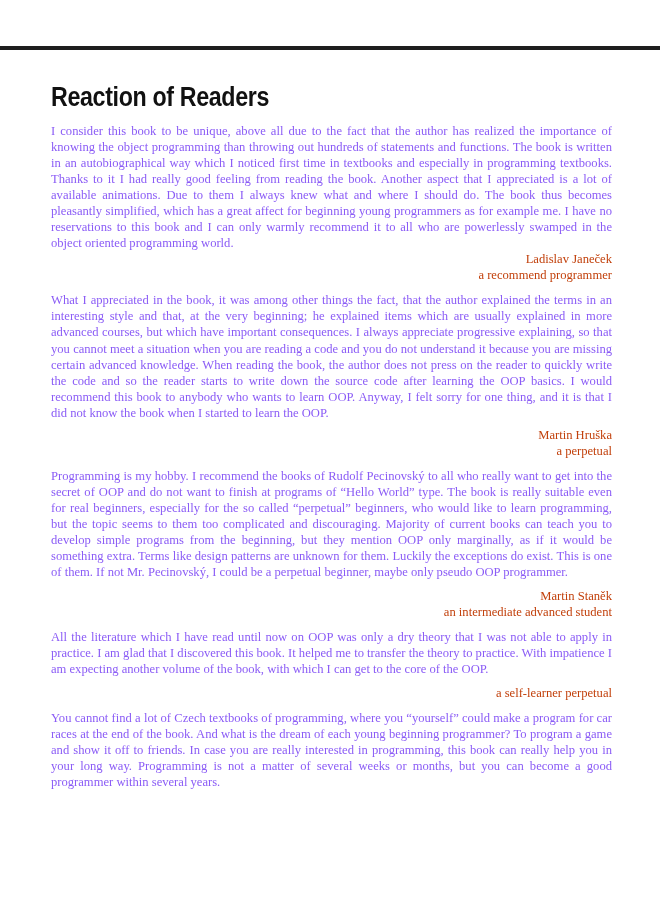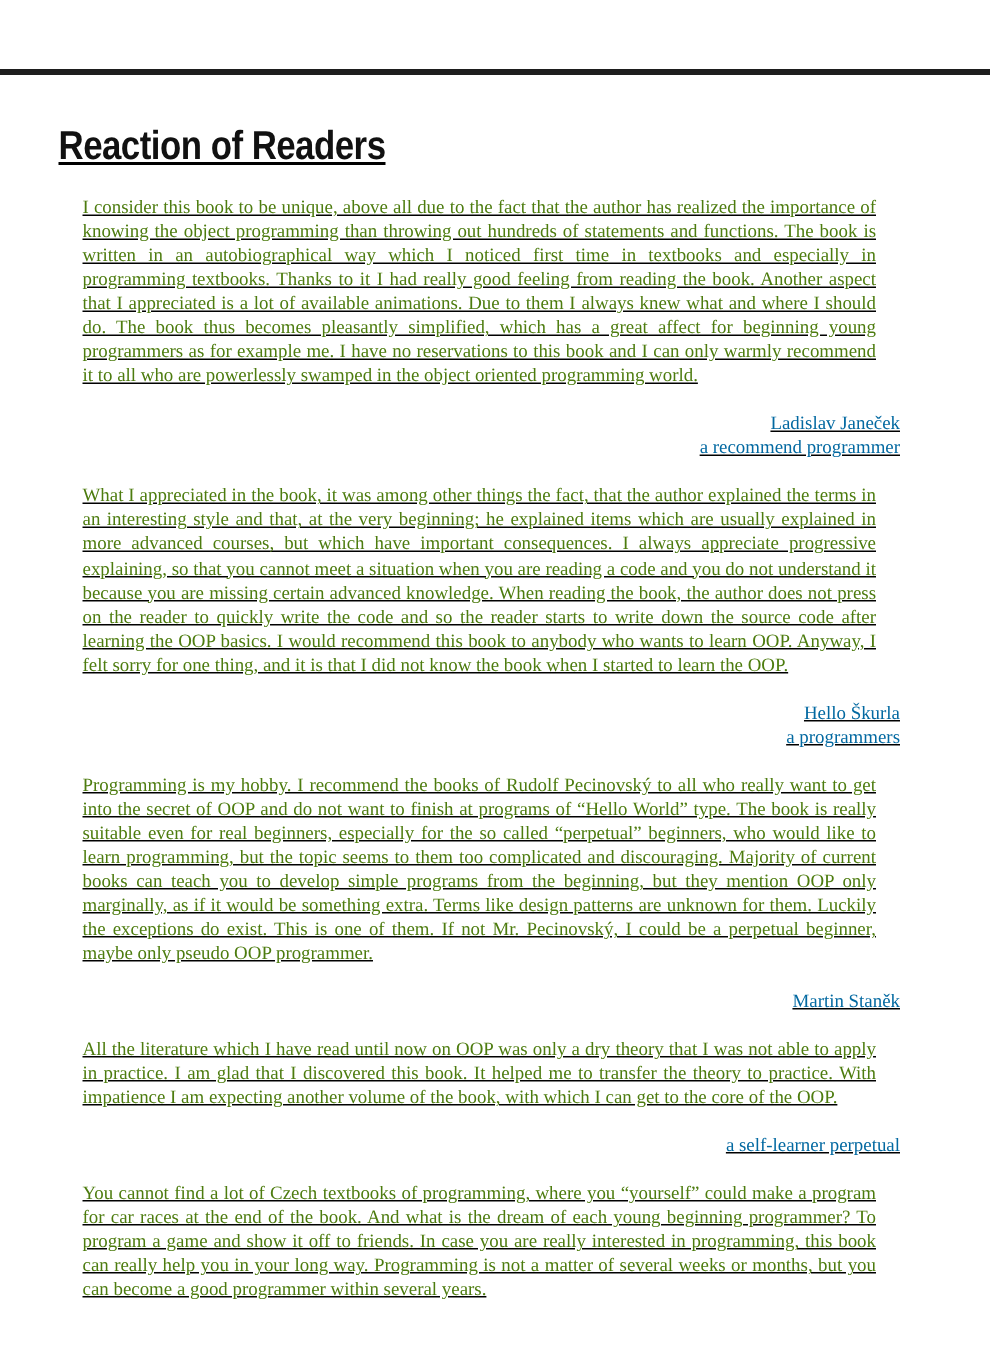--- a/index.html
+++ b/index.html
@@ -1,40 +1,40 @@
 <!DOCTYPE html>
 <html><head>
 <meta charset="utf-8">
 <style>
   html, body { margin: 0; padding: 0; background: #ffffff; }
   body { width: 660px; height: 900px; position: relative; overflow: hidden; }
   .top-rule { position: absolute; left: 0; top: 46px; width: 660px; height: 4px; background: #1e1e1e; }
-  .page { position: absolute; left: 39px; top: 80px; width: 561px; text-decoration: underline; }
+  .page { position: absolute; left: 51px; top: 80px; width: 561px; }
   h1 {
     margin: 0 0 9px 0;
     font-family: "Liberation Sans", sans-serif;
     font-weight: bold;
     font-size: 27px;
     line-height: 34px;
     letter-spacing: -0.4px;
     color: #111;
     transform: scaleX(0.86);
     transform-origin: left center;
     white-space: nowrap;
   }
   .review p {
-    margin: 16px;
+    margin: 0;
     font-family: "Liberation Serif", serif;
     font-size: 12.6px;
     line-height: 16.05px;
-    color: #4d7c0f;
+    color: #8b5cf6;
     text-align: justify;
     hyphens: manual;
   }
-  .sig { text-align: right; font-family: "Liberation Serif", serif; font-size: 12.6px; line-height: 16px; color: #0369a1; }
+  .sig { text-align: right; font-family: "Liberation Serif", serif; font-size: 12.6px; line-height: 16px; color: #c2410c; }
   .sig .name, .sig .role { display: block; }
   .review { margin-bottom: 9px; }
   .review.gap-sig .sig { margin-top: 8px; text-align: right; }
 </style>
 </head>
 <body>
 
 <div class="top-rule"></div>
 
 <div class="page">
@@ -44,29 +44,30 @@
     <p>I consider this book to be unique, above all due to the fact that the author has realized the importance of knowing the object programming than throwing out hundreds of statements and functions. The book is written in an autobiographical way which I noticed first time in textbooks and especially in programming textbooks. Thanks to it I had really good feeling from reading the book. Another aspect that I appreciated is a lot of available animations. Due to them I always knew what and where I should do. The book thus becomes pleasantly simplified, which has a great affect for beginning young programmers as for example me. I have no reservations to this book and I can only warmly recom­mend it to all who are powerlessly swamped in the object oriented programming world.</p>
     <div class="sig">
       <span class="name">Ladislav Janeček</span>
       <span class="role">a recommend programmer</span>
     </div>
   </div>
 
   <div class="review">
     <p>What I appreciated in the book, it was among other things the fact, that the author explained the terms in an interesting style and that, at the very beginning; he explained items which are usually explained in more advanced courses, but which have important consequences. I always appreciate progressive explaining, so that you cannot meet a situation when you are reading a code and you do not under­stand it because you are missing certain advanced knowledge. When reading the book, the author does not press on the reader to quickly write the code and so the reader starts to write down the source code after learning the OOP basics. I would recommend this book to anybody who wants to learn OOP. Anyway, I felt sorry for one thing, and it is that I did not know the book when I started to learn the OOP.</p>
     <div class="sig" style="margin-top:6px">
-      <span class="name">Hello Škurla</span>
-      <span class="role">a programmers</span>
+      <span class="name">Martin Hruška</span>
+      <span class="role">a perpetual</span>
     </div>
   </div>
 
   <div class="review gap-sig">
     <p>Programming is my hobby. I recommend the books of Rudolf Pecinovský to all who really want to get into the secret of OOP and do not want to finish at programs of “Hello World” type. The book is really suitable even for real beginners, especially for the so called “perpetual” beginners, who would like to learn programming, but the topic seems to them too complicated and discouraging. Majority of cur­rent books can teach you to develop simple programs from the beginning, but they mention OOP only marginally, as if it would be something extra. Terms like design patterns are unknown for them. Luck­ily the exceptions do exist. This is one of them. If not Mr. Pecinovský, I could be a perpetual beginner, maybe only pseudo OOP programmer.</p>
     <div class="sig">
       <span class="name">Martin Staněk</span>
+      <span class="role">an intermediate advanced student</span>
     </div>
   </div>
 
   <div class="review gap-sig">
     <p>All the literature which I have read until now on OOP was only a dry theory that I was not able to apply in practice. I am glad that I discovered this book. It helped me to transfer the theory to practice. With impatience I am expecting another volume of the book, with which I can get to the core of the OOP.</p>
     <div class="sig">
       <span class="role">a self-learner perpetual</span>
     </div>
   </div>
 

